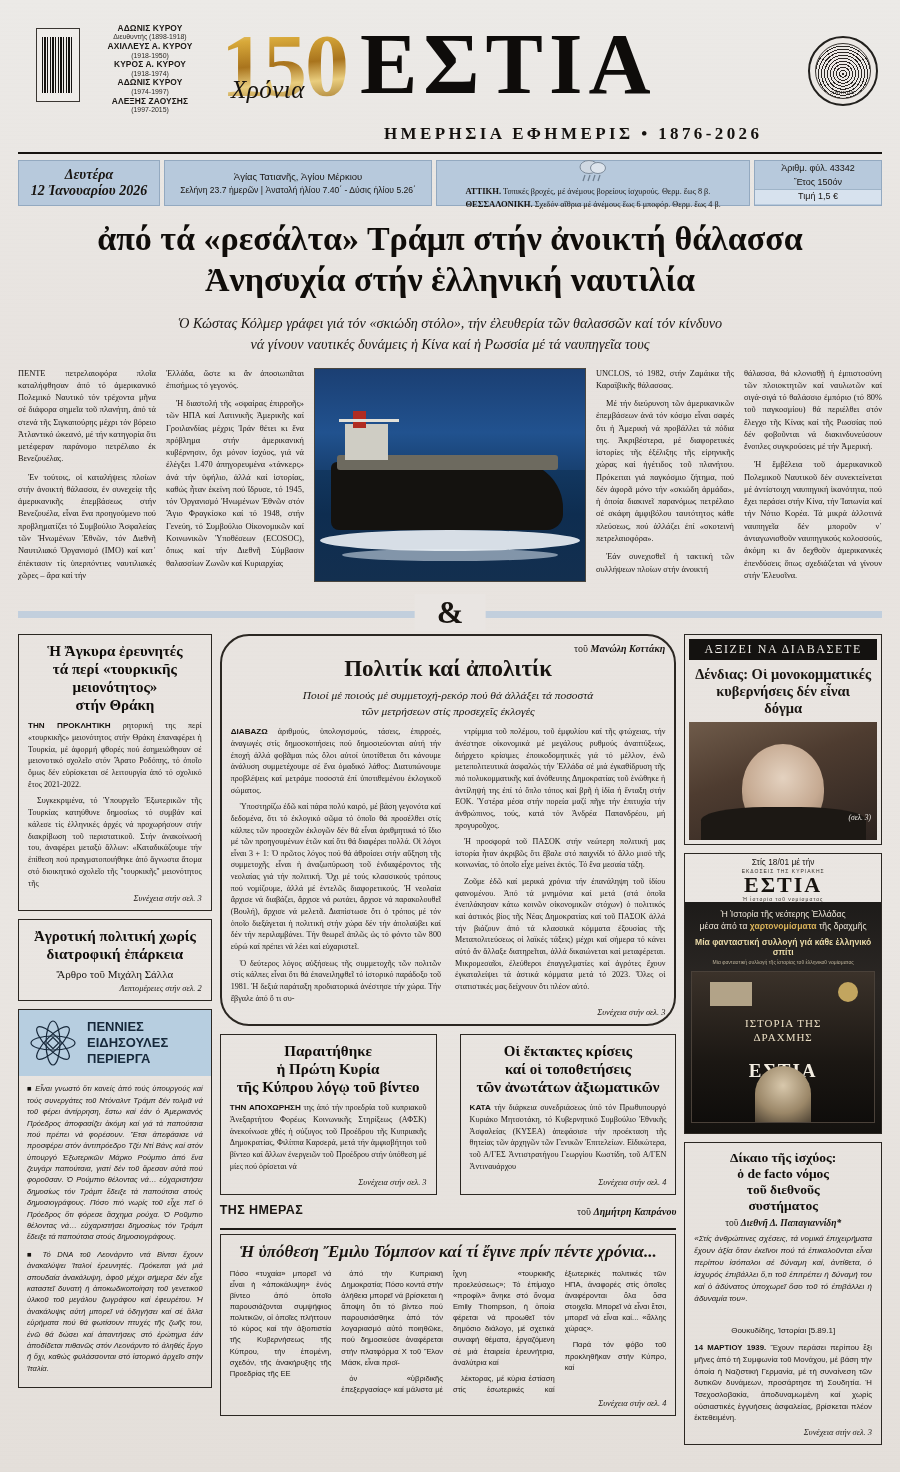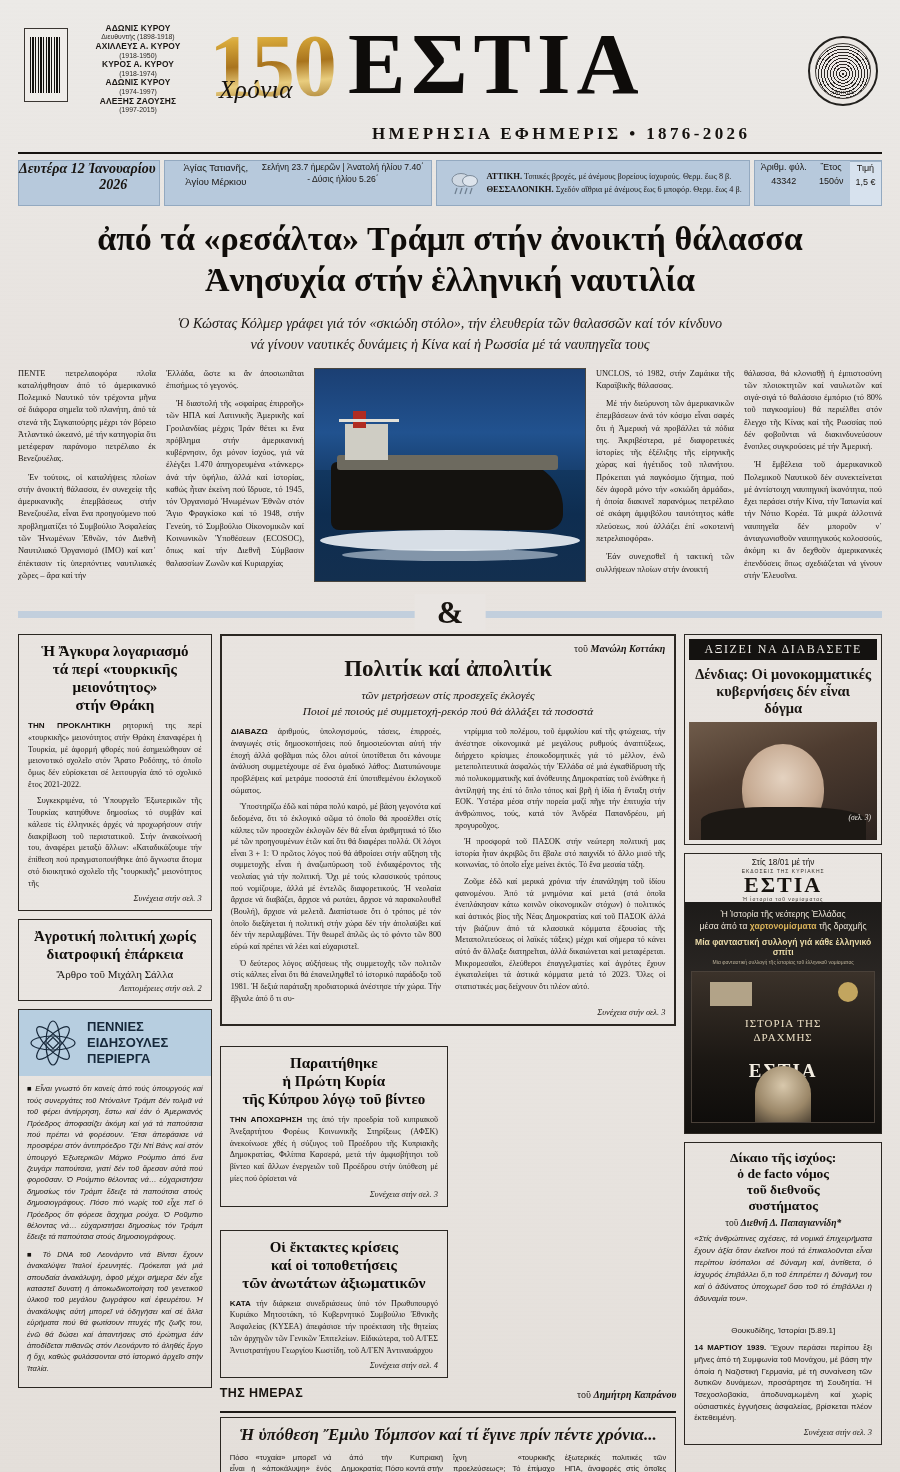--- a/index.html
+++ b/index.html
@@ -16,21 +16,21 @@
     position:absolute;inset:0;
     background:
       linear-gradient(180deg,#eceae7 0%,#e7e2de 28%,#eae6e2 62%,#e4dfda 100%);
   }
   .grain{position:absolute;inset:0;opacity:.35;
     background-image:repeating-linear-gradient(0deg,rgba(0,0,0,.025) 0px,rgba(0,0,0,0) 2px,rgba(0,0,0,0) 4px);
     pointer-events:none;}
   .page{position:relative;width:900px;height:1472px;padding:0;box-sizing:border-box;}
 
   
-  .masthead{position:relative;height:152px;}
+  .masthead{position:relative;height:152px;margin-left:12px;}
   .barcode{position:absolute;left:24px;top:28px;width:42px;height:72px;border:1px solid #3a3632;background:#efece9;
            display:flex;align-items:center;justify-content:center;}
   .barcode .bars{width:32px;height:56px;
     background:repeating-linear-gradient(90deg,#14110f 0,#14110f 1px,transparent 1px,transparent 2px,
       #14110f 2px,#14110f 4px,transparent 4px,transparent 5px,#14110f 5px,#14110f 6px,transparent 6px,transparent 8px);}
   .editors{position:absolute;left:72px;top:24px;width:132px;text-align:center;line-height:1.12;}
   .editors .nm{font-family:"Liberation Sans",sans-serif;font-size:8.4px;font-weight:700;letter-spacing:.1px;color:#1b1815;}
   .editors .yr{font-family:"Liberation Sans",sans-serif;font-size:6.9px;color:#2a2622;margin-bottom:1px;}
 
   .anniv{position:absolute;left:205px;top:18px;width:160px;height:110px;}
@@ -58,21 +58,21 @@
         display:flex;align-items:center;justify-content:center;overflow:hidden;}
   .seal .inner{width:54px;height:54px;border-radius:50%;border:1px solid #383430;
         background:repeating-radial-gradient(circle at 50% 55%,#2b2724 0 1px,transparent 1px 3px);}
   .seal .txt{position:absolute;font-size:5px;font-family:"Liberation Serif",serif;color:#201d1a;
         letter-spacing:.4px;bottom:9px;}
 
   .rule{height:2px;background:#16130f;margin:0 18px;}
 
   
   .infobar{display:flex;margin:6px 18px 0 18px;height:46px;align-items:stretch;font-size:9px;}
-  .ib{background:#b7c9dc;border:1px solid #93a9c0;display:flex;flex-direction:row;justify-content:center;}
+  .ib{background:#b7c9dc;border:1px solid #93a9c0;display:flex;flex-direction:column;justify-content:center;}
   .ib.date{width:140px;text-align:center;font-family:"Liberation Serif",serif;font-style:italic;font-weight:700;}
   .ib.date .d1{font-size:14px;}
   .ib.date .d2{font-size:14px;}
   .ib.saints{flex:1;margin-left:4px;text-align:center;font-family:"Liberation Sans",sans-serif;line-height:1.45;padding:0 6px;}
   .ib.saints .s1{font-size:9.5px;}
   .ib.saints .s2{font-size:8.6px;}
   .ib.weather{flex:1.18;margin-left:4px;display:flex;align-items:center;padding:0 6px;font-family:"Liberation Serif",serif;}
   .ib.weather .wicon{width:42px;flex:none;display:flex;align-items:center;justify-content:center;}
   .ib.weather .wtxt{line-height:1.5;font-size:8.2px;}
   .ib.weather .wtxt b{font-size:8.6px;}
@@ -115,21 +115,21 @@
   .ampwrap .amp{position:absolute;left:50%;top:-4px;transform:translateX(-50%);
     background:#e9e5e2;padding:0 22px;font-family:"Liberation Serif",serif;font-size:32px;font-weight:700;}
 
   
   .grid{display:flex;margin:8px 18px 0 18px;gap:8px;}
   .colL{width:196px;}
   .colC{width:462px;}
   .colR{width:200px;}
 
   .box{border:1px solid #2b2722;padding:7px 9px;box-sizing:border-box;background:transparent;}
-  .box.thick{border-width:2px;}
+  .box.thick{border-width:2px;border-radius:29px;}
 
   .art-h{font-family:"Liberation Serif",serif;font-weight:700;text-align:center;line-height:1.2;color:#100d0a;}
   .h16{font-size:15px;}
   .h14{font-size:13.5px;}
 
   .body-txt{font-size:8.1px;line-height:1.45;text-align:justify;font-family:"Liberation Serif",serif;margin-top:6px;}
   .body-txt p{margin:0 0 5px 0;text-indent:9px;}
   .body-txt p:first-child{text-indent:0;}
   .cont{font-style:italic;font-size:8.4px;text-align:right;font-family:"Liberation Serif",serif;margin-top:4px;}
   .byline{font-family:"Liberation Serif",serif;font-size:10px;text-align:right;}
@@ -328,21 +328,21 @@
     <div class="bar"></div>
     <div class="amp">&amp;</div>
   </div>
 
   <div class="grid">
 
     <div class="colL">
 
       <div class="box">
         <div class="art-h h16">
-          <div>Ἡ Ἄγκυρα λογαριασμό</div>
+          <div>Ἡ Ἄγκυρα ἐρευνητές</div>
           <div>τά περί «τουρκικῆς</div>
           <div>μειονότητος»</div>
           <div>στήν Θράκη</div>
         </div>
         <div class="body-txt">
           <p><b class="kicker">ΤΗΝ ΠΡΟΚΛΗΤΙΚΗ</b>
             <span>ρητορική της περί «τουρκικῆς» μειονότητος στήν Θράκη ἐπαναφέρει ἡ Τουρκία, μέ ἀφορμή φθορές πού ἐσημειώθησαν σέ μειονοτικό σχολεῖο στόν Ἄρατο Ροδόπης, τό ὁποῖο ὅμως δέν εὑρίσκεται σέ λειτουργία ἀπό τό σχολικό ἔτος 2021-2022.</span></p>
           <p>Συγκεκριμένα, τό Ὑπουργεῖο Ἐξωτερικῶν τῆς Τουρκίας κατηύθυνε δημοσίως τό συμβάν καί κάλεσε τίς ἑλληνικές ἀρχές νά προχωρήσουν στήν διακρίβωση τοῦ περιστατικοῦ. Στήν ἀνακοίνωσή του, ἀναφέρει μεταξύ ἄλλων: «Καταδικάζουμε τήν ἐπίθεση πού πραγματοποιήθηκε ἀπό ἄγνωστα ἄτομα στό διοικητικό σχολεῖο τῆς ''τουρκικῆς'' μειονότητος τῆς</p>
         </div>
         <div class="cont">Συνέχεια στήν σελ. 3</div>
@@ -388,36 +388,36 @@
 
       <div class="box thick politik">
         <div class="politik-top">
           <div class="byline">
             <span>τοῦ</span>
             <b>Μανώλη Κοττάκη</b>
           </div>
         </div>
         <h2>Πολιτίκ καί ἀπολιτίκ</h2>
         <div class="sub">
+          <div>Ποιοί μέ ποιούς μέ συμμετοχή-ρεκόρ πού θά ἀλλάξει τά ποσοστά</div>
           <div>τῶν μετρήσεων στίς προσεχεῖς ἐκλογές</div>
-          <div>Ποιοί μέ ποιούς μέ συμμετοχή-ρεκόρ πού θά ἀλλάξει τά ποσοστά</div>
         </div>
         <div class="two-col">
           <p><b class="kicker">ΔΙΑΒΑΖΩ</b>
             <span>ἀριθμούς, ὑπολογισμούς, τάσεις, ἐπιρροές, ἀναγωγές στίς δημοσκοπήσεις πού δημοσιεύονται αὐτή τήν ἐποχή ἀλλά φοβᾶμαι πώς ὅλοι αὐτοί ὑποτίθεται ὅτι κάνουμε ἀνάλυση συμμετέχουμε σέ ἕνα ὁμαδικό λάθος: Διατυπώνουμε προβλέψεις καί μετράμε ποσοστά ἐπί ὑποτιθεμένου ἐκλογικοῦ σώματος.</span></p>
           <p>Ὑποστηρίζω ἐδῶ καί πάρα πολύ καιρό, μέ βάση γεγονότα καί δεδομένα, ὅτι τό ἐκλογικό σῶμα τό ὁποῖο θά προσέλθει στίς κάλπες τῶν προσεχῶν ἐκλογῶν δέν θά εἶναι ἀριθμητικά τό ἴδιο μέ τῶν προηγουμένων ἐτῶν καί ὅτι θά διαφέρει πολλά. Οἱ λόγοι εἶναι 3 + 1: Ὁ πρῶτος λόγος πού θά ἀθροίσει στήν αὔξηση τῆς συμμετοχῆς εἶναι ἡ ἀναζωπύρωση τοῦ ἐνδιαφέροντος τῆς νεολαίας γιά τήν πολιτική. Ὄχι μέ τούς κλασσικούς τρόπους πού νομίζουμε, ἀλλά μέ ἐντελῶς διαφορετικούς. Ἡ νεολαία ἄρχισε νά διαβάζει, ἄρχισε νά ρωτάει, ἄρχισε νά παρακολουθεῖ (Βουλή), ἄρχισε νά μελετᾶ. Διαπίστωσε ὅτι ὁ τρόπος μέ τόν ὁποῖο διεξάγεται ἡ πολιτική στήν χώρα δέν τήν ἀπολαύβει καί δέν τήν περιλαμβάνει. Τήν θεωρεῖ ἁπλῶς ὡς τό φόντο τῶν 800 εὐρώ καί πρέπει νά λέει καί εὐχαριστεῖ.</p>
           <p>Ὁ δεύτερος λόγος αὐξήσεως τῆς συμμετοχῆς τῶν πολιτῶν στίς κάλπες εἶναι ὅτι θά ἐπανειληφθεῖ τό ἱστορικό παράδοξο τοῦ 1981. Ἡ δεξιά παράταξη προδιατορικά ἀνέστησε τήν χώρα. Τήν ἔβγαλε ἀπό ὅ τι συ-</p>
           <p>ντρίμμια τοῦ πολέμου, τοῦ ἐμφυλίου καί τῆς φτώχειας, τήν ἀνέστησε οἰκονομικά μέ μεγάλους ρυθμούς ἀναπτύξεως, διήρχετο κρίσιμες ἐποικοδομητικές γιά τό μέλλον, ἐνῶ μετεπολιτευτικά ἀσφαλώς τήν Ἑλλάδα σέ μιά ἐγκαθίδρυση τῆς πιό πολυκομματικῆς καί ἀνόθευτης Δημοκρατίας τοῦ ἑνώθηκε ἡ ἀντίληψή της ἐπί τό ὅπλο τόπος καί βρῆ ἡ ἰδία ἡ ἔνταξη στήν ΕΟΚ. Ὑστέρα μέσα στήν πορεία μαζί πῆγε τήν ἐπιτυχία τήν ἀνθρώπινος, τούς, κατά τόν Ἀνδρέα Παπανδρέου, μή προγυροῦχος.</p>
           <p>Ἡ προσφορά τοῦ ΠΑΣΟΚ στήν νεώτερη πολιτική μας ἱστορία ἦταν ἀκριβῶς ὅτι ἔβαλε στό παιχνίδι τό ἄλλο μισό τῆς κοινωνίας, τό ὁποῖο εἶχε μείνει ἐκτός. Τό ἕνα μεσαία τάξη.</p>
           <p>Ζοῦμε ἐδῶ καί μερικά χρόνια τήν ἐπανάληψη τοῦ ἰδίου φαινομένου. Ἀπό τά μνημόνια καί μετά (στά ὁποῖα ἐνεπλάκησαν κάτω κοινῶν οἰκονομικῶν στόχων) ὁ πολιτικός καί ἀστικός βίος τῆς Νέας Δημοκρατίας καί τοῦ ΠΑΣΟΚ ἀλλά τήν βιάζουν ἀπό τά κλασσικά κόμματα ἐξουσίας τῆς Μεταπολιτεύσεως οἱ λαϊκές τάξεις) μέχρι καί σήμερα τό κάνει αὐτό ἄν ἄλλαξε διατηρεῖται, ἀλλά δικαιώνεται καί μεταφέρεται. Μικρομεσαῖοι, ἐλεύθεροι ἐπαγγελματίες καί ἀγρότες ἔχουν ἐγκαταλείψει τά ἀστικά κόμματα μετά τό 2023. Ὅλες οἱ στατιστικές μας δείχνουν ὅτι πλέον αὐτό.</p>
         </div>
         <div class="cont">Συνέχεια στήν σελ. 3</div>
       </div>
 
-      <div style="display:flex;gap:23px;margin-top:20px;flex-direction:column;">
+      <div style="display:flex;gap:23px;margin-top:8px;">
         <div class="box" style="width:50%;">
           <div class="art-h h16">
             <div>Παραιτήθηκε</div>
             <div>ἡ Πρώτη Κυρία</div>
             <div>τῆς Κύπρου λόγῳ τοῦ βίντεο</div>
           </div>
           <div class="body-txt">
             <p><b class="kicker">ΤΗΝ ΑΠΟΧΩΡΗΣΗ</b>
               <span>της ἀπό τήν προεδρία τοῦ κυπριακοῦ Ἀνεξαρτήτου Φορέως Κοινωνικῆς Στηρίξεως (ΑΦΣΚ) ἀνεκοίνωσε χθές ἡ σύζυγος τοῦ Προέδρου τῆς Κυπριακῆς Δημοκρατίας, Φιλίππα Καρσερά, μετά τήν ἀμφισβήτησι τοῦ βίντεο καί ἄλλων ἐνεργειῶν τοῦ Προέδρου στήν ὑπόθεση μέ μίες πού ὁρίσεται νά</span></p>
           </div>

